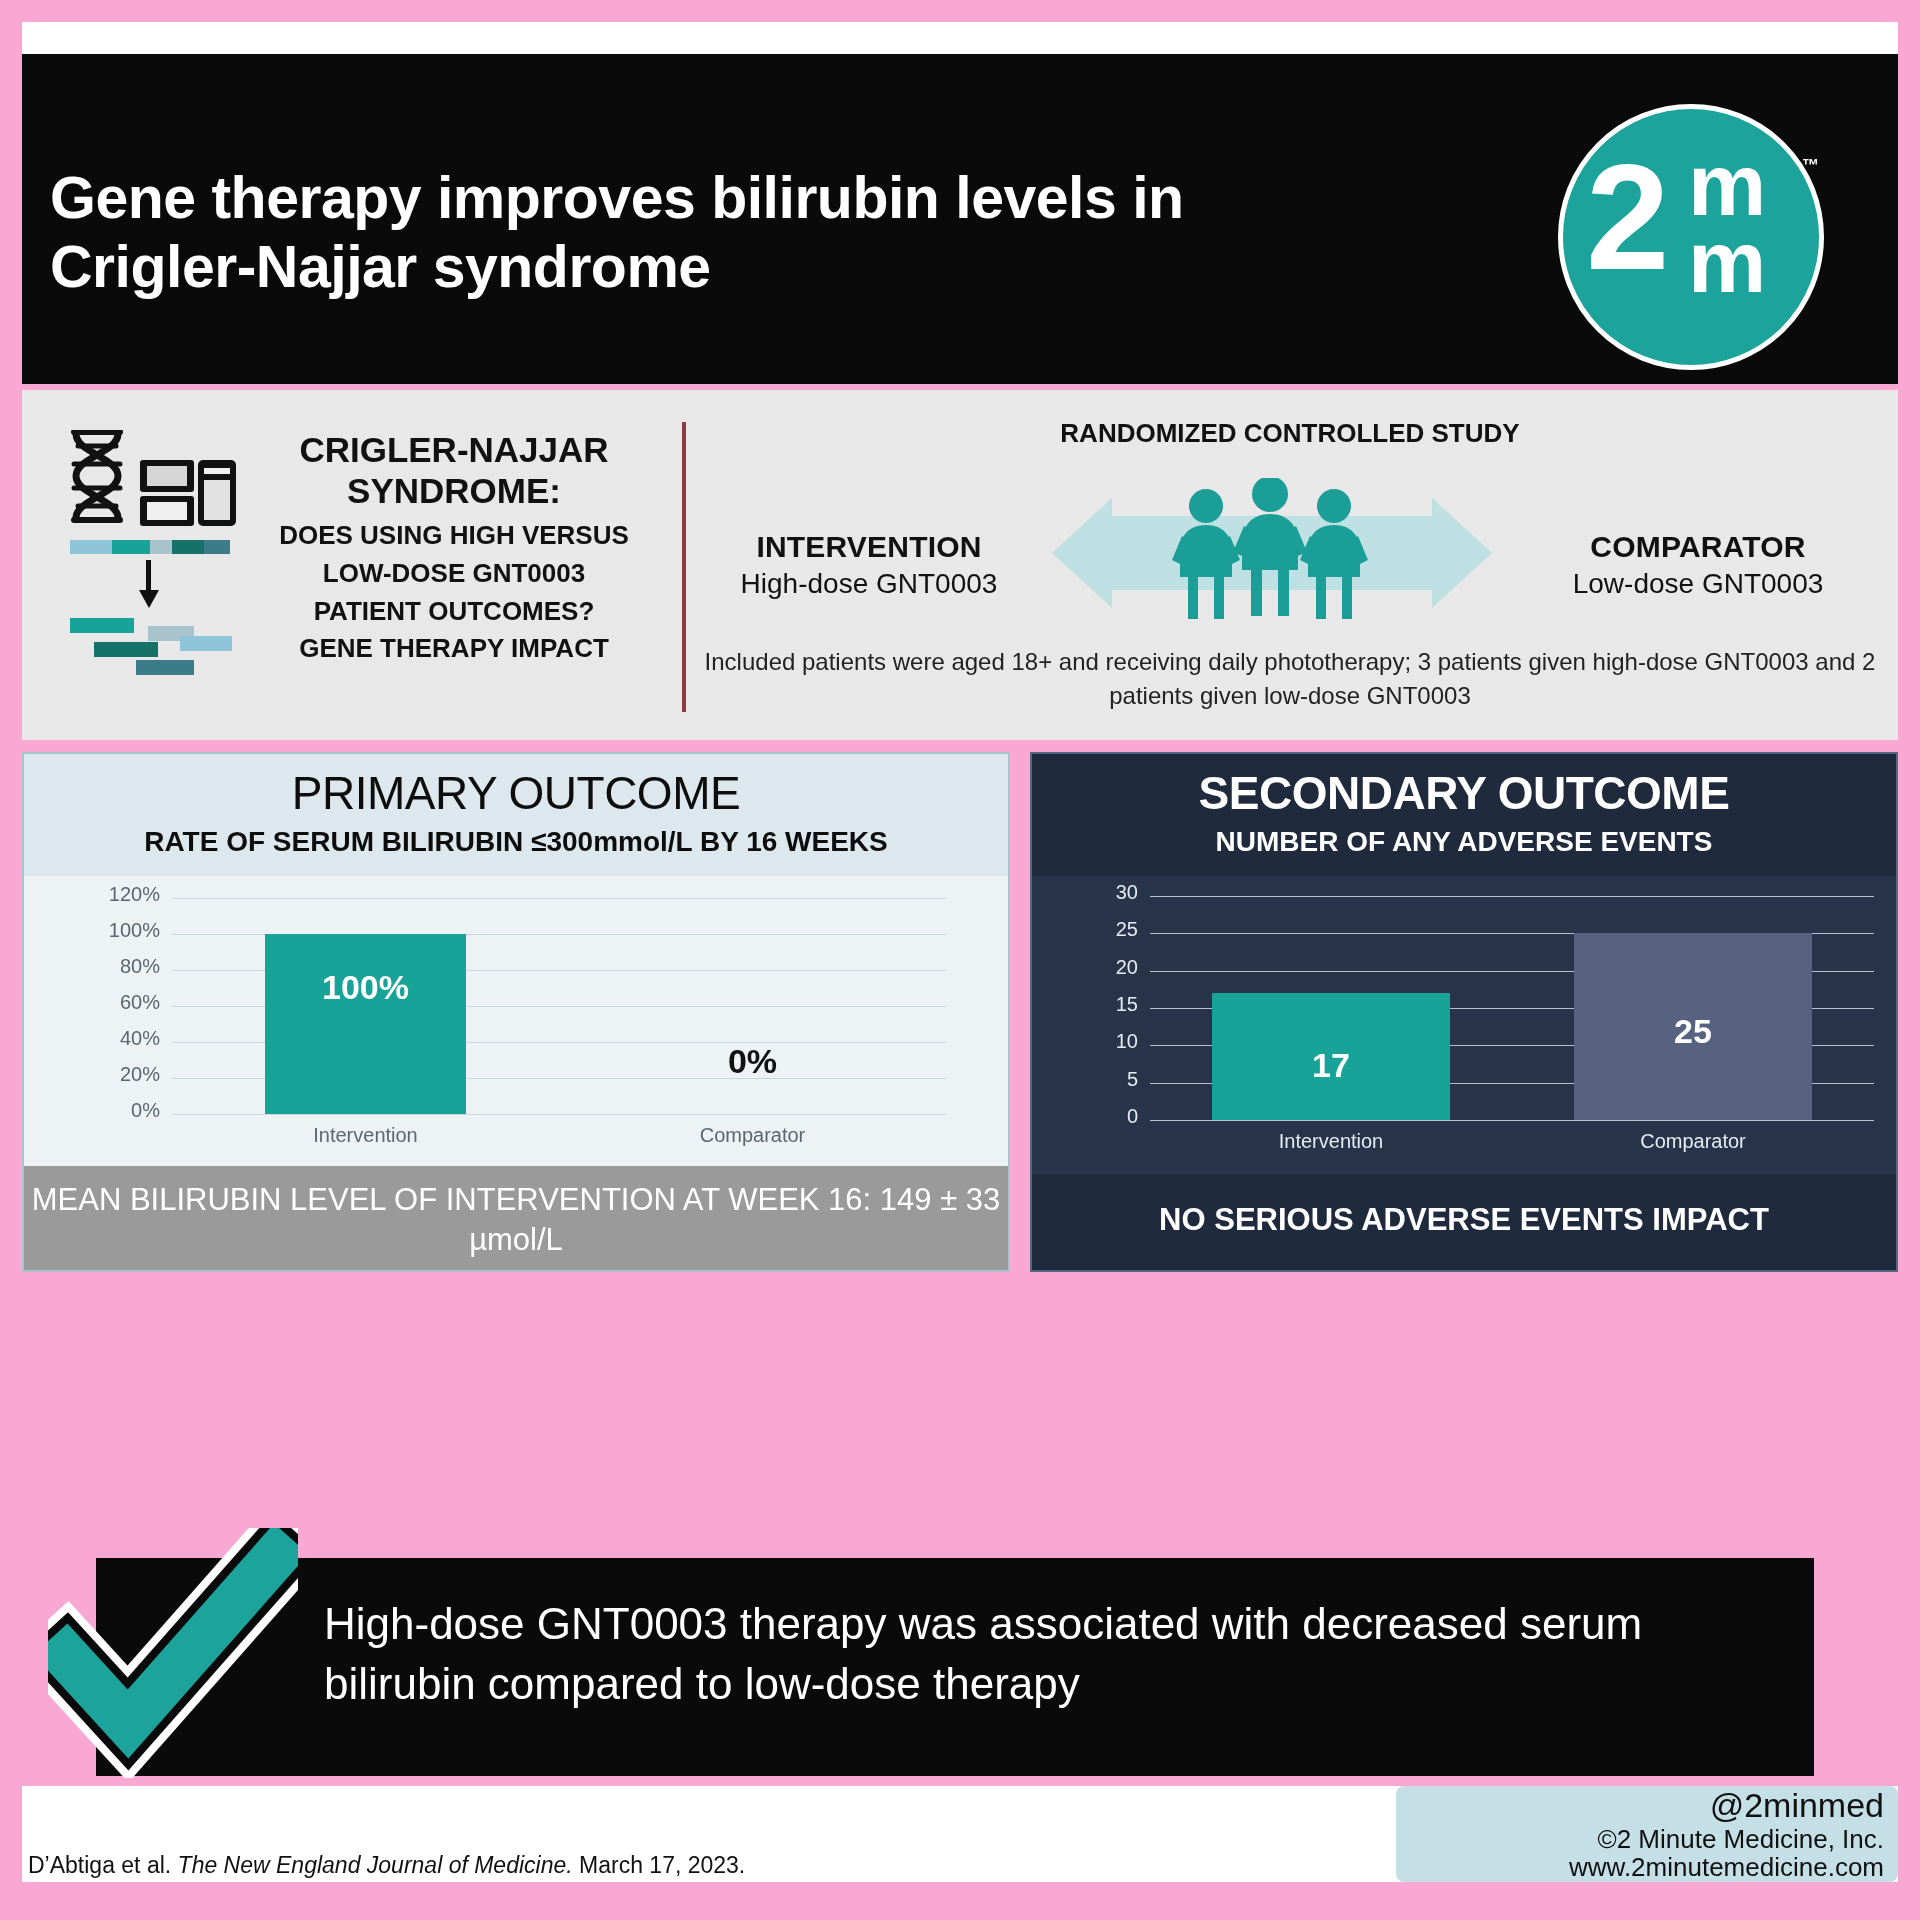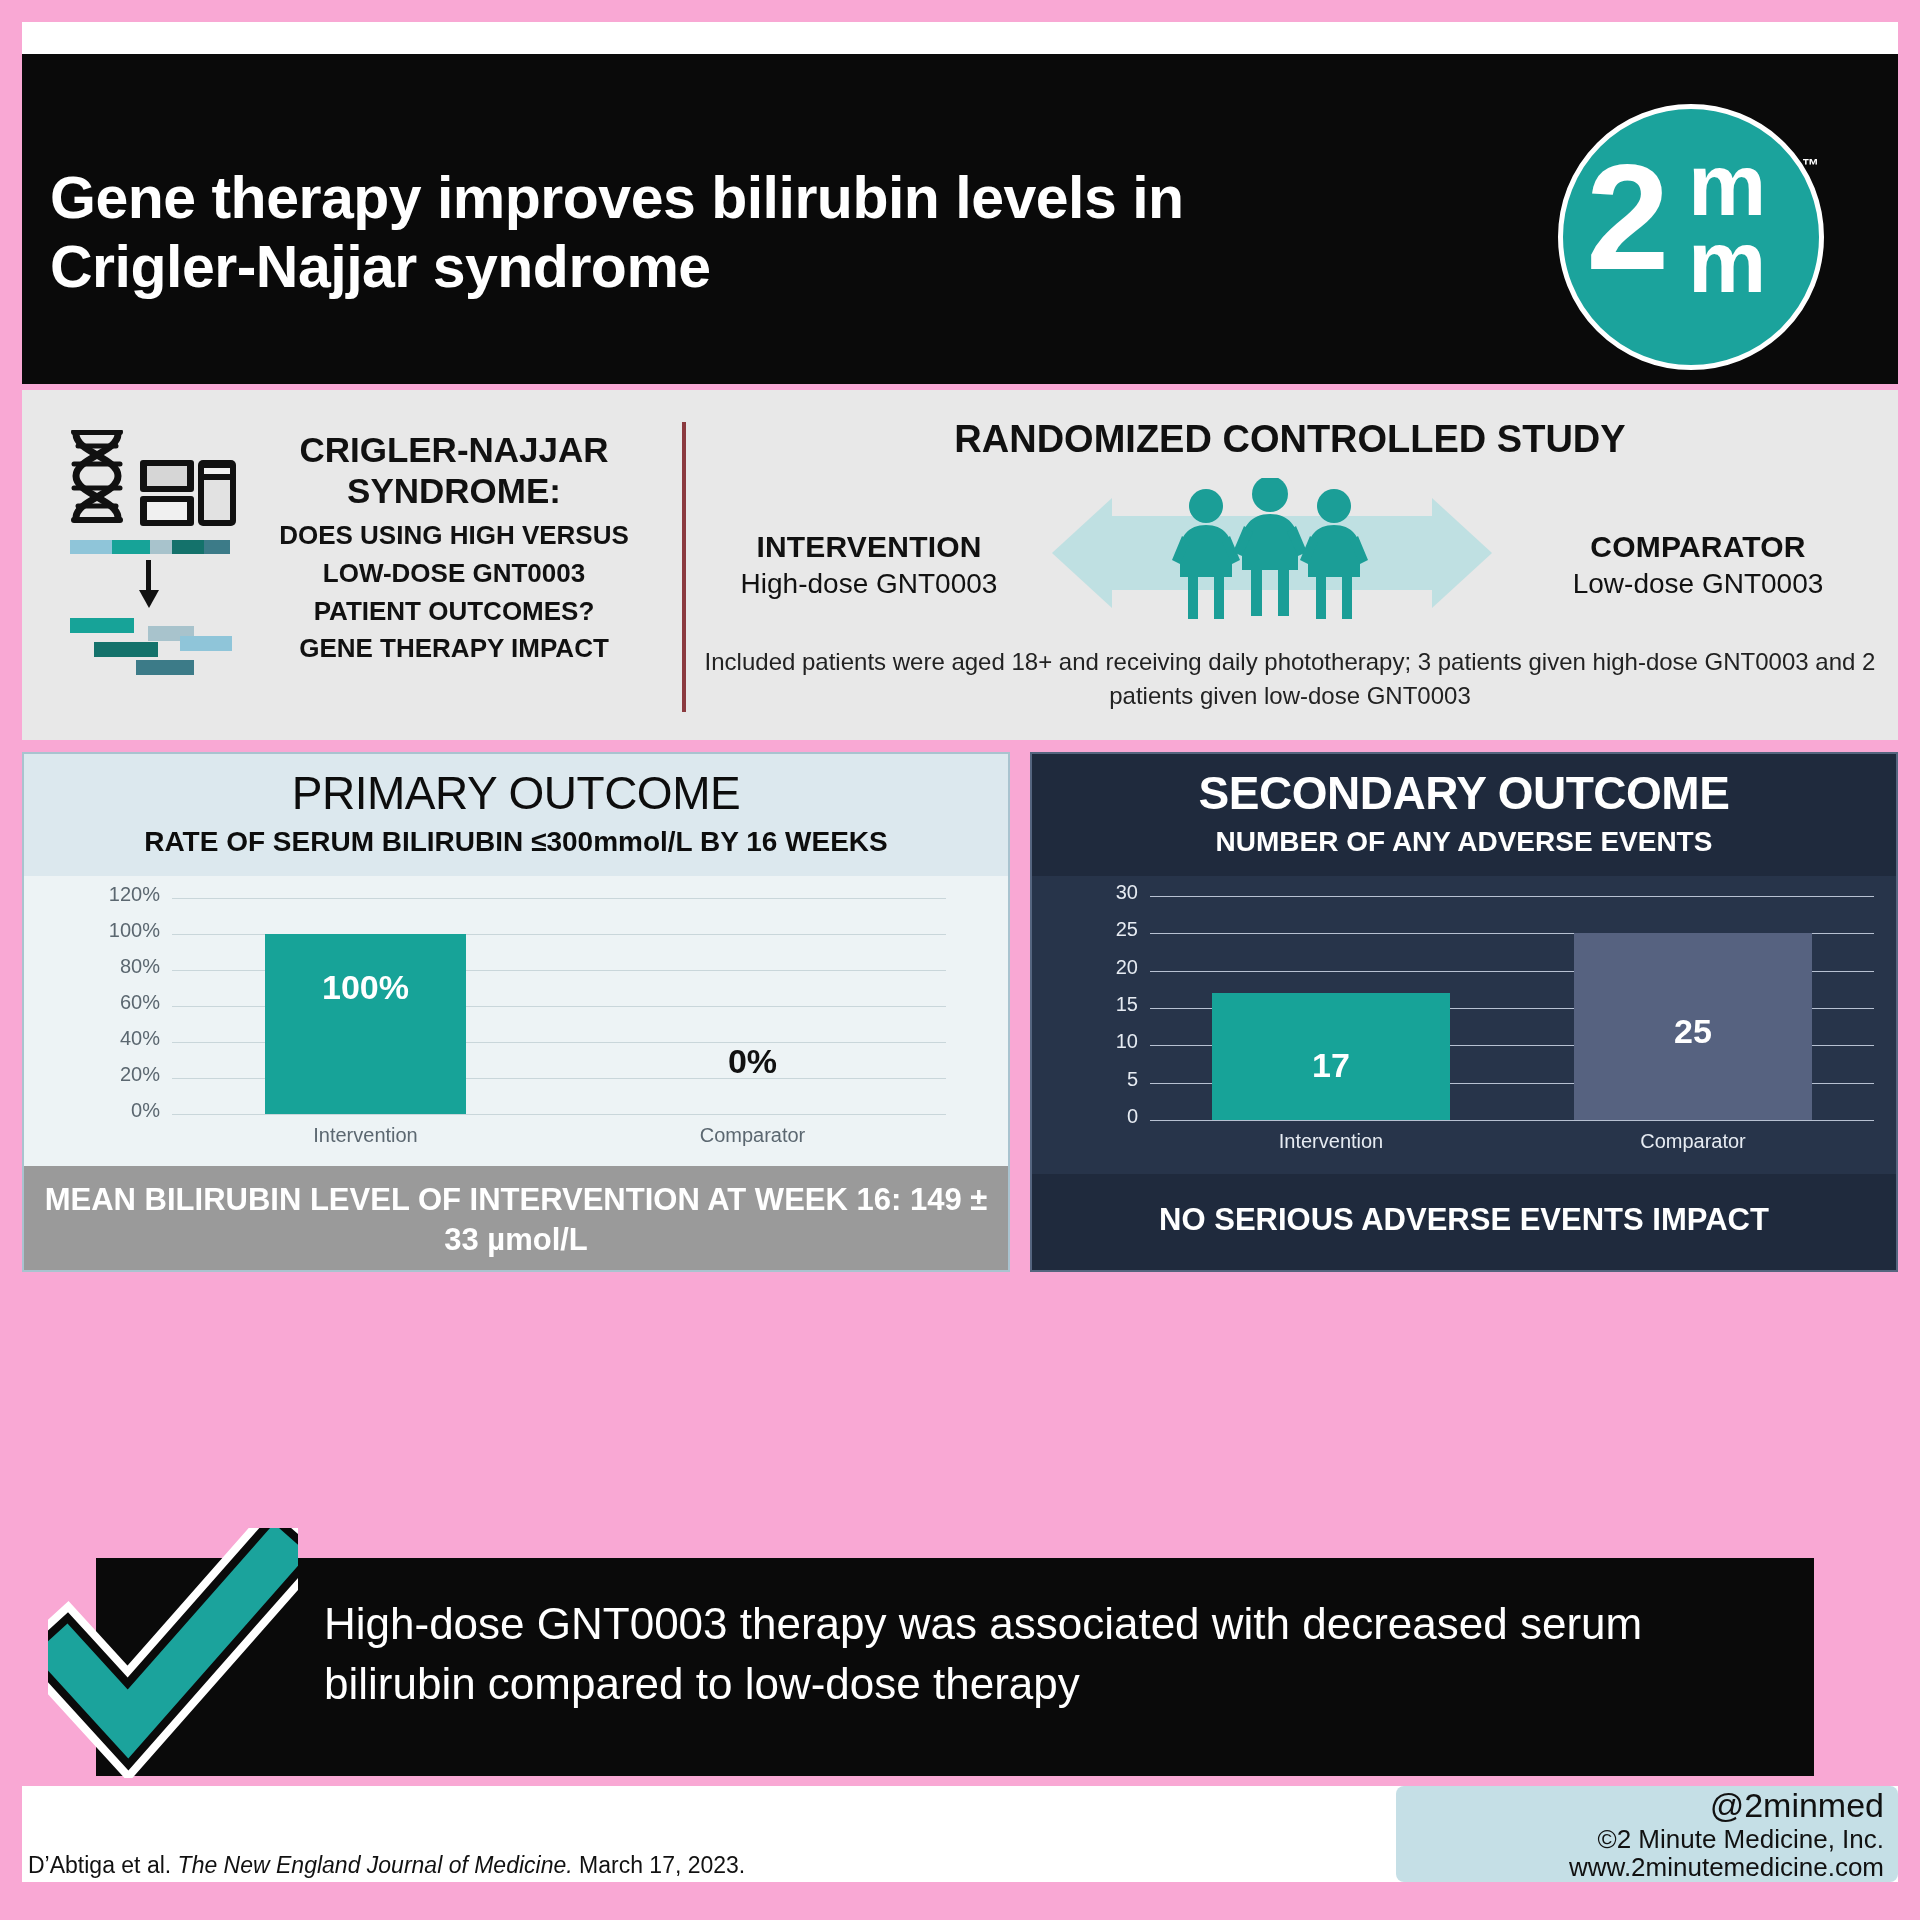--- a/index.html
+++ b/index.html
@@ -43,21 +43,21 @@
   .arrow-head { position:absolute; left:87px; top:160px; width:0; height:0;
     border-left:10px solid transparent; border-right:10px solid transparent; border-top:18px solid #111; }
   .frag { position:absolute; height:15px; }
 
   .qtext { position:absolute; left:222px; top:40px; width:420px; text-align:center; color:#111; }
   .qtitle { font-size:35px; font-weight:bold; line-height:1.16; }
   .qsub { font-size:26px; font-weight:bold; line-height:1.45; margin-top:6px; }
 
   
   .rct-title { position:absolute; left:660px; top:28px; width:1216px; text-align:center;
-    color:#111; font-size:38px; font-weight:bold; }
+    color:#111; font-size:26px; font-weight:bold; }
   .arrow-band { position:absolute; left:1030px; top:108px; width:440px; height:110px; }
   .arrow-rect { position:absolute; left:58px; top:18px; width:324px; height:74px; background:#bfe0e2; }
   .arrow-l { position:absolute; left:0px; top:0px; width:0; height:0;
     border-top:55px solid transparent; border-bottom:55px solid transparent; border-right:60px solid #bfe0e2; }
   .arrow-r { position:absolute; right:0px; top:0px; width:0; height:0;
     border-top:55px solid transparent; border-bottom:55px solid transparent; border-left:60px solid #bfe0e2; }
   .people { position:absolute; left:1148px; top:88px; width:200px; height:145px; }
   .lbl-int { position:absolute; left:672px; top:140px; width:350px; text-align:center; color:#111; }
   .lbl-cmp { position:absolute; left:1486px; top:140px; width:380px; text-align:center; color:#111; }
   .lbl-head { font-size:30px; font-weight:bold; letter-spacing:0.2px; }
@@ -66,21 +66,21 @@
     color:#222; font-size:24px; line-height:1.42; }
 
   
   .panelL { position:absolute; left:22px; top:752px; width:988px; height:520px;
             background:#edf3f5; border:2px solid #a9c3cf; }
   .panelL-head { position:absolute; left:0; top:0; width:100%; height:122px; background:#dce8ee;
                  text-align:center; padding-top:12px; }
   .panelL-h1 { font-size:46px; font-weight:normal; color:#0d0d0d; letter-spacing:-0.5px; }
   .panelL-h2 { font-size:28px; font-weight:bold; color:#0d0d0d; margin-top:6px; }
   .panelL-foot { position:absolute; left:0; bottom:0; width:100%; height:104px; background:#9a9a9a;
-                 color:#ffffff; text-align:center; font-size:31px; font-weight:bold; line-height:1.28;
+                 color:#ffffff; text-align:center; font-size:31px; font-weight:normal; line-height:1.28;
                  padding-top:14px; }
 
   .panelR { position:absolute; left:1030px; top:752px; width:868px; height:520px;
             background:#27344a; border:2px solid #55657f; }
   .panelR-head { position:absolute; left:0; top:0; width:100%; height:122px; background:#1f2a3d;
                  text-align:center; padding-top:12px; }
   .panelR-h1 { font-size:46px; font-weight:bold; color:#ffffff; letter-spacing:-0.5px; }
   .panelR-h2 { font-size:28px; font-weight:bold; color:#ffffff; margin-top:6px; }
   .panelR-foot { position:absolute; left:0; bottom:0; width:100%; height:96px; background:#1f2a3d;
                  color:#ffffff; text-align:center; font-size:31px; font-weight:bold; padding-top:28px; }

